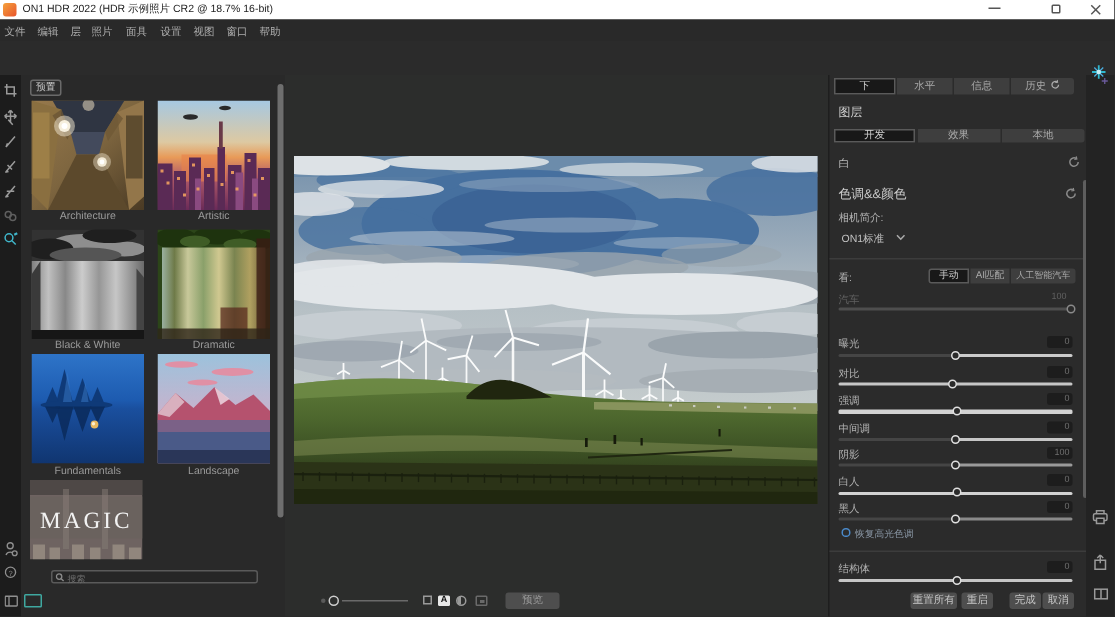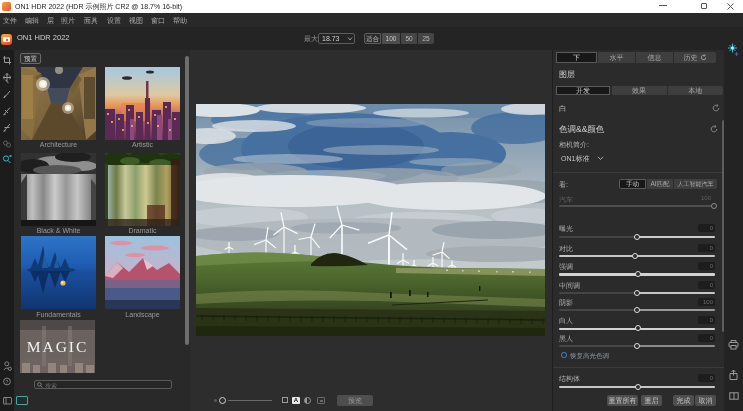--- a/index.html
+++ b/index.html
@@ -37,35 +37,20 @@
 <div class="abs" id="menubar">
   <span class="mi" style="left:3px">文件</span>
       <span class="mi" style="left:25px">编辑</span>
   <span class="mi" style="left:47px">层</span>
       <span class="mi" style="left:61px">照片</span>
   <span class="mi" style="left:84px">面具</span>
       <span class="mi" style="left:107px">设置</span>
   <span class="mi" style="left:129px">视图</span>
       <span class="mi" style="left:151px">窗口</span>
   <span class="mi" style="left:173px">帮助</span>
-</div>
-<div class="abs" id="appbar">
-  <div class="abs" style="left:1px;top:7px;width:11px;height:11px;border-radius:3px;background:linear-gradient(160deg,#f7b03e 0%,#ef7a30 55%,#e1422e 100%)">
-    <div class="abs" style="left:2px;top:3px;width:7px;height:5px;border-radius:1px;background:#fff;opacity:.92"></div>
-    <div class="abs" style="left:4.5px;top:4.5px;width:2px;height:2px;border-radius:50%;background:#d33"></div>
-  </div>
-  <div class="abs" style="left:17px;top:6px;font-size:7.5px;color:#cfcfcf">ON1 HDR 2022</div>
-  <div class="abs" style="left:304px;top:7px;font-size:7px;color:#9a9a9a">最大</div>
-  <div class="abs" style="left:318px;top:6px;width:37px;height:11px;border:1px solid #5c5c5c;border-radius:2px;font-size:7px;color:#cfcfcf;line-height:9px;padding-left:3px">18.73<svg class="abs" style="left:28px;top:3px" width="6" height="4" viewBox="0 0 6 4" fill="none" stroke="#999" stroke-width="1">
-          <path d="M1 0.5 L3 3 L5 0.5"></path>
-        </svg></div>
-  <div class="abs" style="left:364px;top:6px;width:17px;height:11px;border:1px solid #5c5c5c;border-radius:2px 0 0 2px;background:#2c2c2c;font-size:6.5px;color:#bbb;text-align:center;line-height:9px">适合</div>
-  <div class="abs" style="left:382px;top:6px;width:18px;height:11px;background:#4d4d4d;font-size:6.5px;color:#ccc;text-align:center;line-height:11px">100</div>
-  <div class="abs" style="left:401px;top:6px;width:16px;height:11px;background:#454545;font-size:6.5px;color:#bbb;text-align:center;line-height:11px">50</div>
-  <div class="abs" style="left:418px;top:6px;width:16px;height:11px;background:#454545;border-radius:0 2px 2px 0;font-size:6.5px;color:#bbb;text-align:center;line-height:11px">25</div>
 </div>
 <div class="abs" id="ltools">
 <svg class="abs" style="left:2px;top:5px" width="10" height="160" viewBox="0 0 10 160" fill="none" stroke="#9a9a9a" stroke-width="1">
   <path d="M2.5 1 v6.5 h6.5 M7.5 9.5 v-6.5 h-6.5"></path>
   <path d="M5 18.5 v8 M1 22.5 h8 M5 18.5 l-1.5 1.7 M5 18.5 l1.5 1.7 M5 26.5 l-1.5 -1.7 M5 26.5 l1.5 1.7 M1 22.5 l1.7 -1.5 M1 22.5 l1.7 1.5 M9 22.5 l-1.7 -1.5 M9 22.5 l-1.7 1.5"></path>
   <path d="M2 43 L8 36 M2 43 l1 -2.5"></path>
   <path d="M2 59.5 L8 52.5 M1.5 59.8 l2.2 -.5 M3 55 l3 3"></path>
   <path d="M2 76 L8 69 M1.5 76.3 l2.2 -.5 M2.5 72.5 h5"></path>
   <g stroke="#5f5f5f">
           <circle cx="3.5" cy="88" r="2"></circle>

